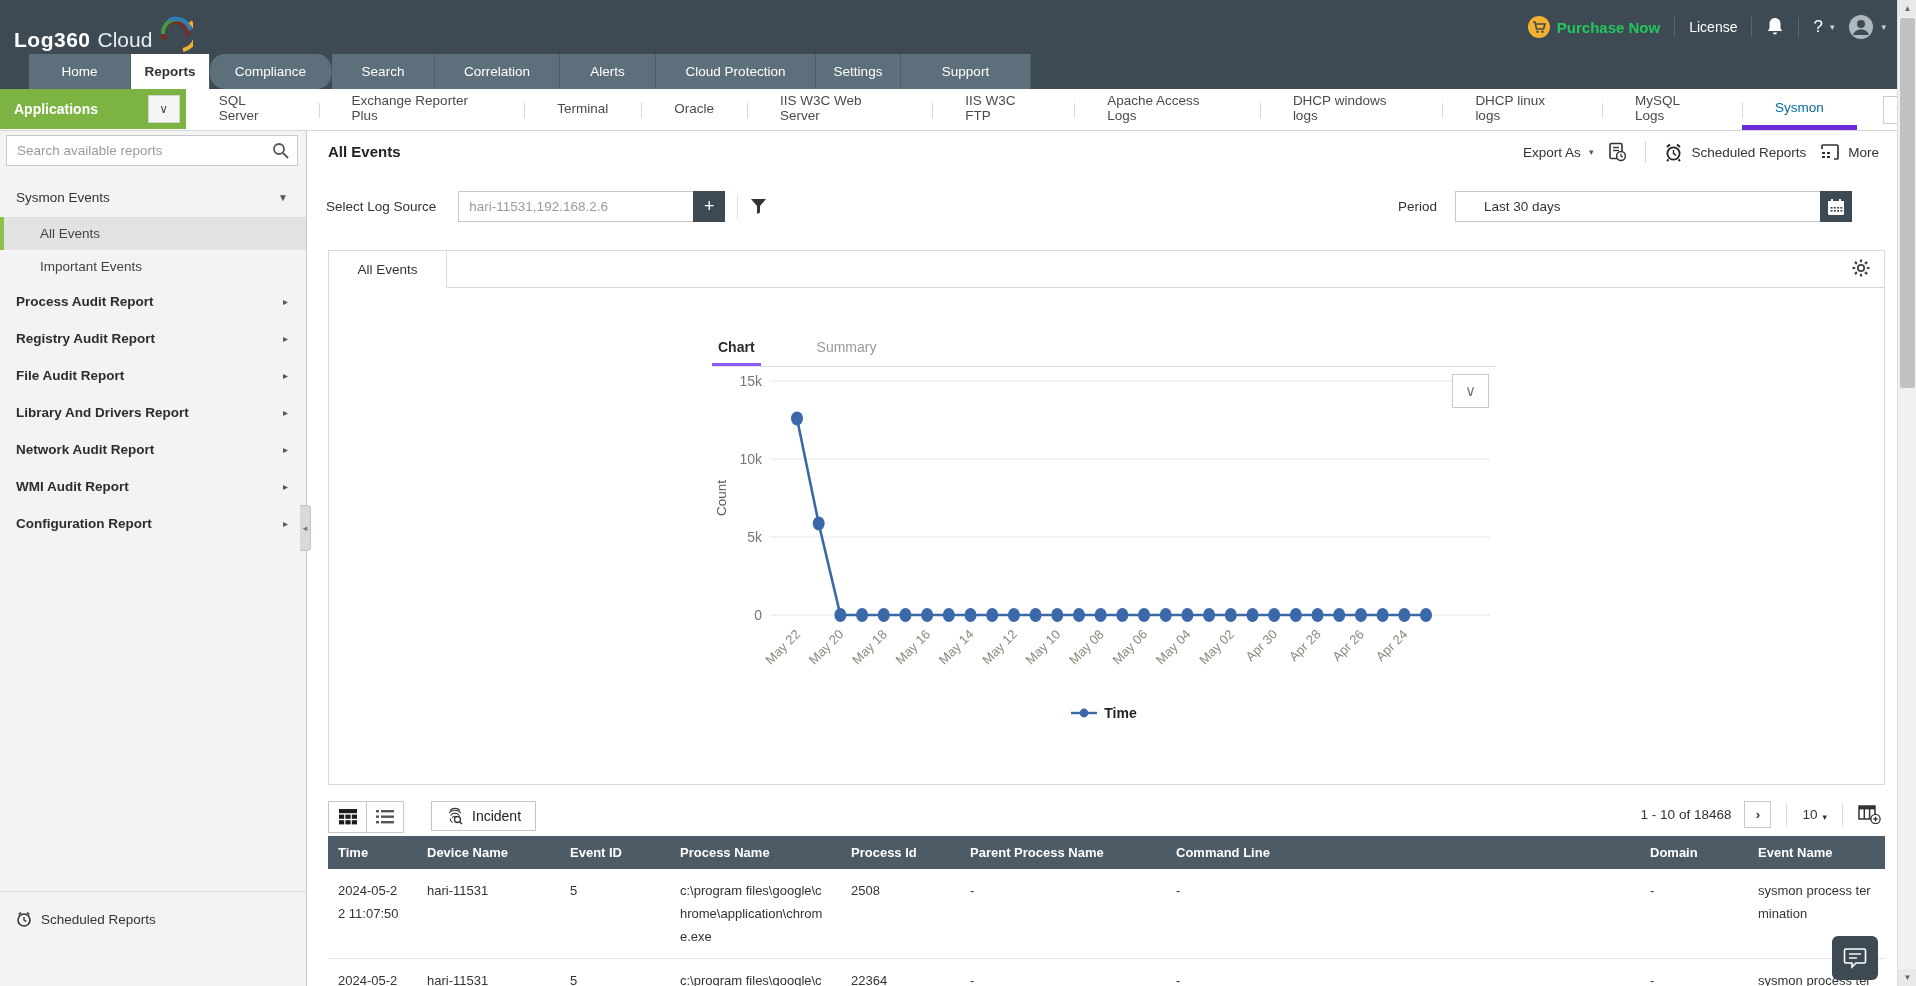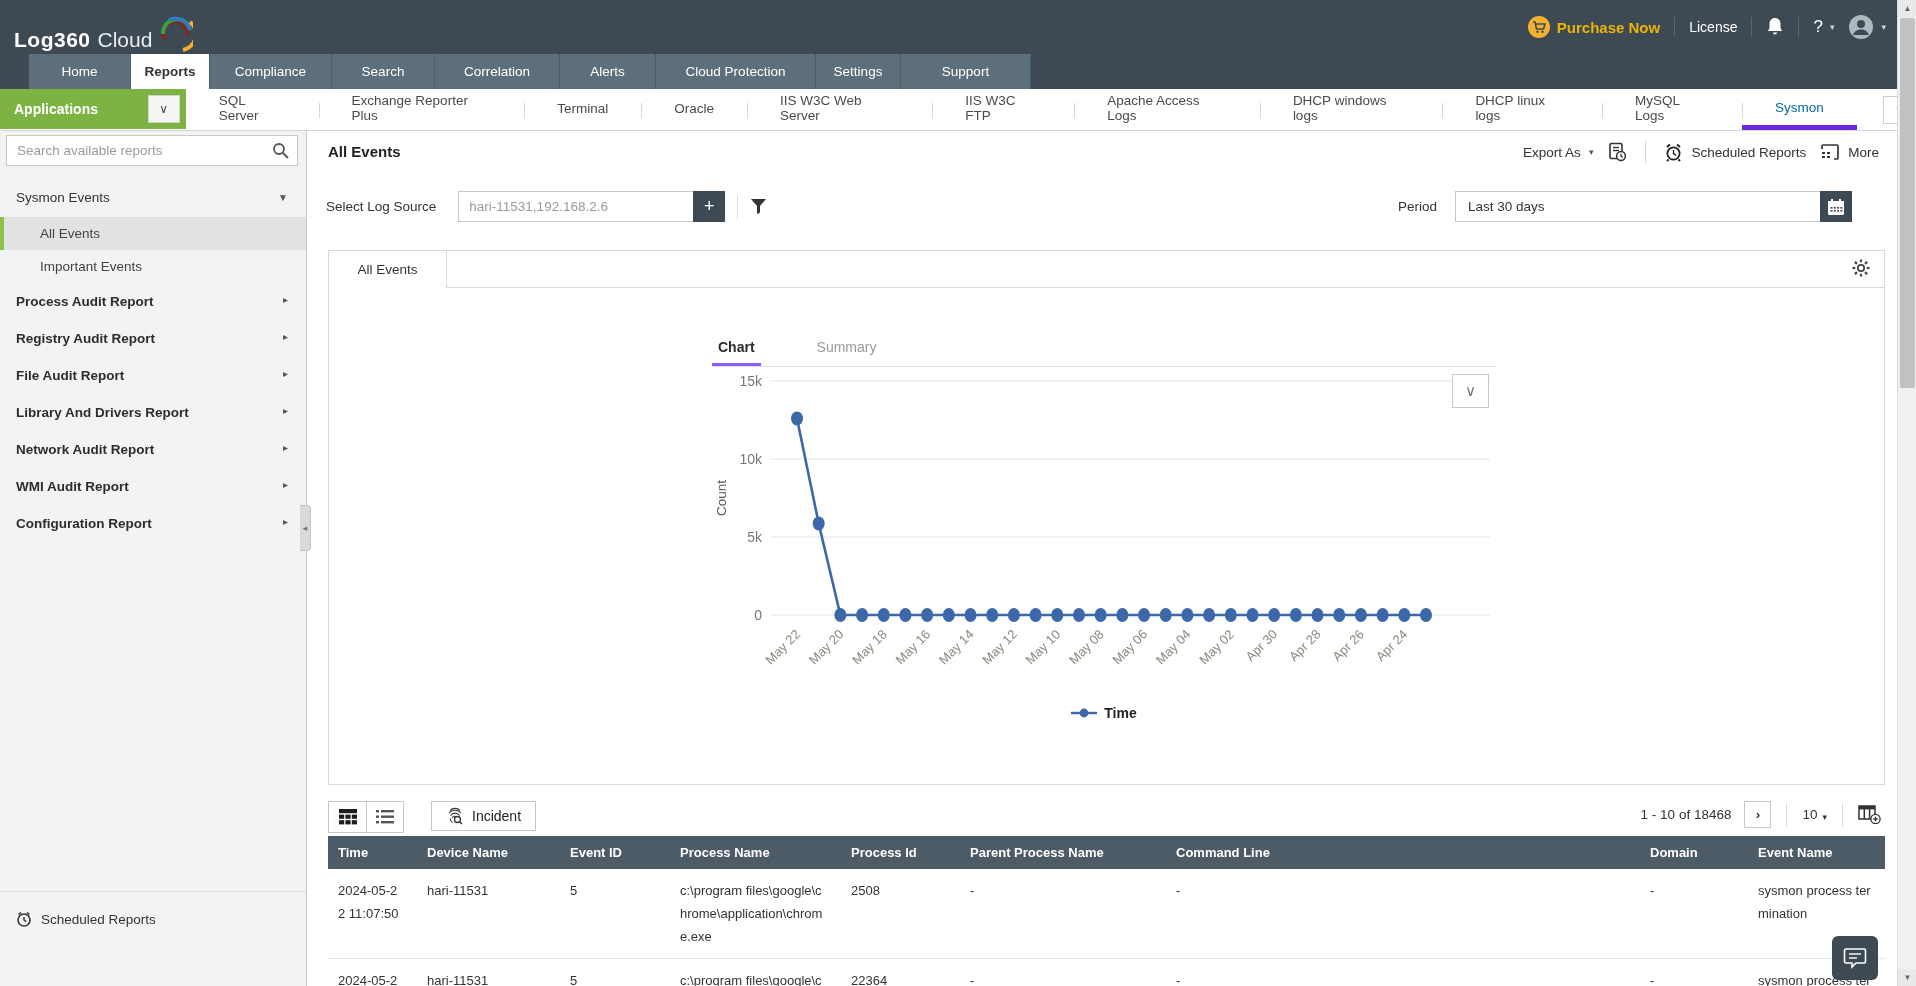--- a/index.html
+++ b/index.html
@@ -5,21 +5,21 @@
   *{box-sizing:border-box;margin:0;padding:0}
   html,body{width:1916px;height:986px;overflow:hidden;font-family:"Liberation Sans","DejaVu Sans",sans-serif;background:#fff}
   
   #topbar{position:absolute;left:0;top:0;width:1916px;height:54px;background:#3d4a53;color:#fff}
   #logo{position:absolute;left:14px;top:14px;display:flex;align-items:flex-end;gap:7px;cursor:pointer}
   #logo .t1{font-size:21px;font-weight:bold;letter-spacing:.5px}
   #logo .t2{font-size:21px;font-weight:normal;color:#e8edef}
   #topbar-right{position:absolute;right:30px;top:0;height:54px;display:flex;align-items:center;gap:14px}
   .tb-sep{width:1px;height:20px;background:#5a6770}
   .tb-item{display:flex;align-items:center;gap:7px;font-size:14px;cursor:pointer}
-  .purchase{color:#eab308;font-weight:bold;font-size:15px}
+  .purchase{color:#22c55e;font-weight:bold;font-size:15px}
   .caret-sm{font-size:9px;color:#cfd6da}
   
   #navtabs{position:absolute;left:0;top:54px;width:1916px;height:35px;background:#3d4a53;display:flex;padding-left:29px}
   .navtab{height:35px;display:flex;align-items:center;justify-content:center;background:#5d6f7b;color:#fff;font-size:13.5px;border-right:1px solid #4c5d68;cursor:pointer}
   .navtab.active{background:#fff;color:#333;font-weight:bold}
   
   #subnav{position:absolute;left:0;top:89px;width:1916px;height:42px;background:#fff;border-bottom:1px solid #d5d5d5;display:flex;align-items:stretch}
   #apps-btn{width:190px;display:flex;align-items:stretch;background:#7cb342;color:#fff;cursor:pointer;margin-bottom:1px}
   #apps-btn .lbl{flex:1;display:flex;align-items:center;padding-left:14px;font-size:14px;font-weight:bold}
   #apps-btn .box{width:32px;margin:6px 6px;background:#f4f6f4;border:1px solid #cdd5cd;color:#444;display:flex;align-items:center;justify-content:center;font-size:12px}
@@ -29,40 +29,40 @@
   #subnav-caret{width:34px;height:28px;border:1px solid #ccc;margin:7px 0 0 26px;display:flex;align-items:center;justify-content:center;color:#555;font-size:10px;cursor:pointer}
   
   #sidebar{position:absolute;left:0;top:131px;width:307px;height:855px;background:#f3f3f3;border-right:1px solid #c9c9c9}
   #sb-search{position:relative;margin:4px 8px 14px 6px}
   #sb-search input{width:100%;height:31px;border:1px solid #c9c9c9;background:#fff;padding:0 34px 0 10px;font-size:13.5px;color:#555;font-family:inherit}
   #sb-search input::placeholder{color:#9b9b9b}
   #sb-search .mag{position:absolute;right:9px;top:7px}
   .sb-group-head{display:flex;align-items:center;justify-content:space-between;padding:10px 18px 12px 16px;font-size:13.5px;color:#333;cursor:pointer}
   .sb-sub{display:flex;align-items:center;padding:9px 16px 9px 36px;font-size:13.5px;color:#444;cursor:pointer;border-left:4px solid transparent}
   .sb-sub.active{background:#e2e2e2;border-left:4px solid #8bc34a}
-  .sb-cat{display:flex;justify-content:space-between;padding:11px 18px 11px 16px;font-size:13.5px;color:#2d2d2d;font-weight:bold;cursor:pointer}
+  .sb-cat{display:flex;align-items:center;justify-content:space-between;padding:11px 18px 11px 16px;font-size:13.5px;color:#2d2d2d;font-weight:bold;cursor:pointer}
   .sb-caret{color:#555;font-size:10px}
   #sb-footer{position:absolute;left:0;bottom:50px;width:100%;border-top:1px solid #ddd;padding:10px 0 0 0}
   .sb-foot-item{display:flex;align-items:center;gap:9px;padding:9px 16px;font-size:13.5px;color:#333;cursor:pointer}
   #collapse-handle{position:absolute;left:300px;top:505px;width:11px;height:46px;background:#d7dadb;border:1px solid #c2c6c8;border-left:none;border-radius:0 4px 4px 0;display:flex;align-items:center;justify-content:center;color:#6b7479;font-size:9px;cursor:pointer;z-index:5}
   
   #main{position:absolute;left:308px;top:131px;width:1589px;height:855px;background:#fff}
   #page-head{position:absolute;left:20px;top:12px;font-size:15px;font-weight:bold;color:#222}
   #head-right{position:absolute;right:18px;top:10px;display:flex;align-items:center;gap:14px;font-size:13.5px;color:#333}
   #head-right .sep{width:1px;height:22px;background:#d8d8d8;margin:0 4px}
   .hr-item{display:flex;align-items:center;gap:8px;cursor:pointer}
   
   #filters{position:absolute;left:0;top:52px;width:100%;height:44px}
   .flabel{font-size:13.5px;color:#333}
   #logsource-wrap{position:absolute;left:18px;top:8px;display:flex;align-items:center}
   #logsource-input{width:235px;height:31px;border:1px solid #c9c9c9;border-right:none;background:#fff;color:#9a9a9a;font-size:13.5px;padding:0 10px;font-family:inherit}
   #plus-btn{width:32px;height:31px;background:#3d4a53;color:#fff;border:none;font-size:18px;cursor:pointer;line-height:31px}
   .vsep{width:1px;height:24px;background:#ddd;margin:0 12px}
   #period-wrap{position:absolute;left:1090px;top:8px;display:flex;align-items:center}
-  #period-input{width:365px;height:31px;border:1px solid #c9c9c9;border-right:none;background:#fff;color:#333;font-size:13.5px;padding:0 12px;font-family:inherit}
+  #period-input{width:365px;height:31px;border:1px solid #c9c9c9;border-right:none;background:#fff;color:#333;font-size:13.5px;padding:0 28px;font-family:inherit}
   #cal-btn{width:32px;height:31px;background:#3d4a53;border:none;cursor:pointer;display:flex;align-items:center;justify-content:center}
   
   #card{position:absolute;left:20px;top:119px;width:1557px;height:535px;border:1px solid #d9d9d9}
   #card-tabrow{position:absolute;left:0;top:0;width:100%;height:37px;border-bottom:1px solid #d9d9d9;background:#fff}
   #card-tab{position:absolute;left:0;top:0;height:37px;width:118px;background:#fff;border-right:1px solid #d9d9d9;display:flex;align-items:center;justify-content:center;font-size:13.5px;color:#333;cursor:pointer}
   #card-gear{position:absolute;right:14px;top:8px;cursor:pointer}
   
   #chart-panel{position:absolute;left:383px;top:80px;width:784px}
   #chart-tabs{display:flex;border-bottom:1px solid #e0e0e0;height:36px}
   .ctab{padding:0 6px;margin-right:50px;display:flex;align-items:center;font-size:14px;cursor:pointer;border-bottom:3px solid transparent}
@@ -146,21 +146,21 @@
           </svg>
       </span>
       <span class="caret-sm">▾</span>
     </div>
   </div>
 </div>
 
 <div id="navtabs">
     <div class="navtab" style="width: 102px;">Home</div>
     <div class="navtab active" style="width: 79px;">Reports</div>
-    <div class="navtab" style="width: 122px;">Compliance</div>
+    <div class="navtab" style="width: 122px; border-radius: 15px;">Compliance</div>
     <div class="navtab" style="width: 103px;">Search</div>
     <div class="navtab" style="width: 125px;">Correlation</div>
     <div class="navtab" style="width: 96px;">Alerts</div>
     <div class="navtab" style="width: 160px;">Cloud Protection</div>
     <div class="navtab" style="width: 85px;">Settings</div>
     <div class="navtab" style="width: 130px;">Support</div>
   </div>
 
 <div id="subnav">
   <div id="apps-btn">

